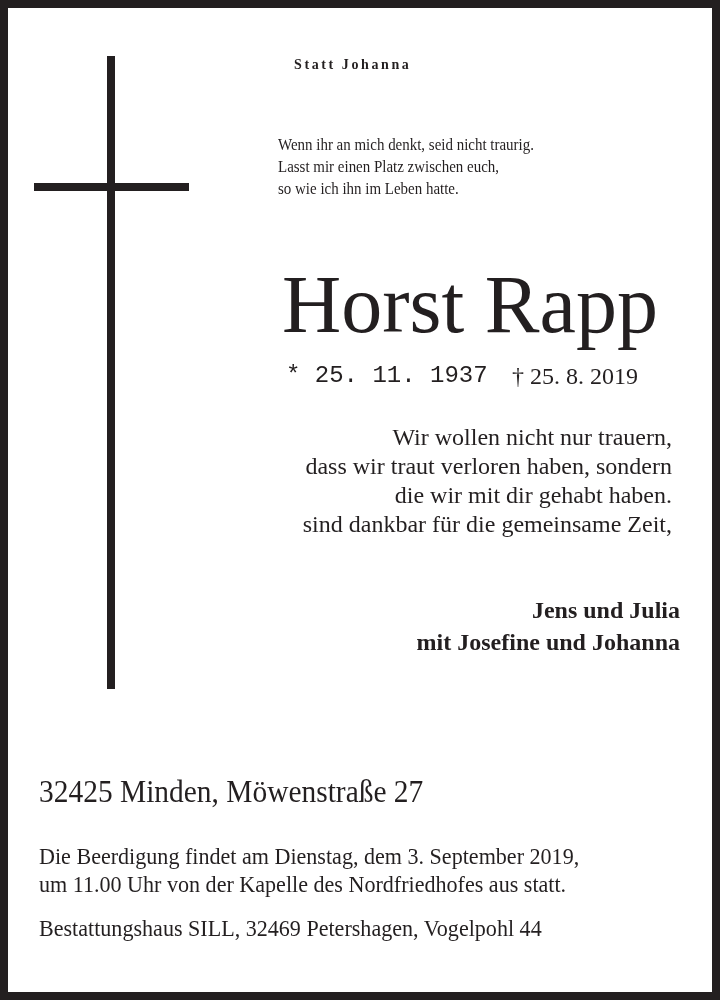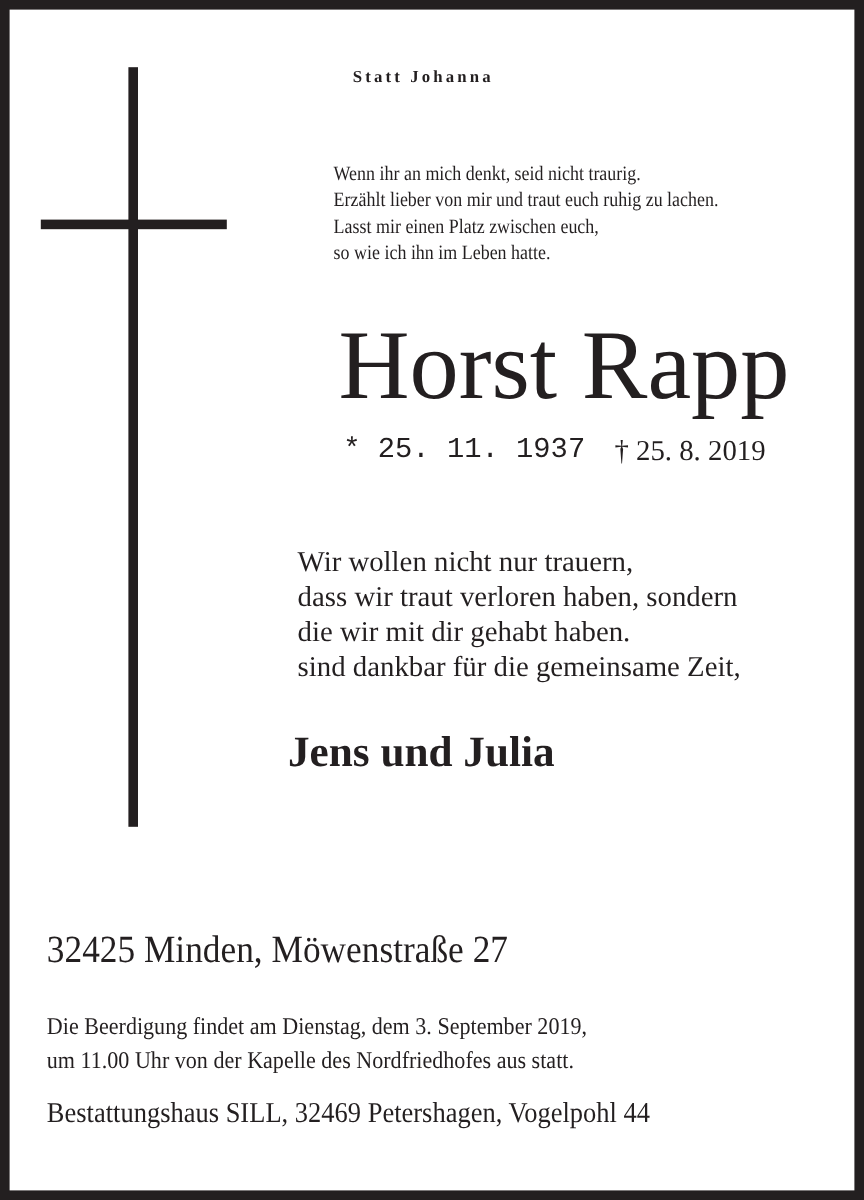--- a/index.html
+++ b/index.html
@@ -16,60 +16,60 @@
   .cross-h { position: absolute; left: 34px; top: 183px; width: 155px; height: 8px; background: #231f20; }
   .abs { position: absolute; white-space: nowrap; }
   .condensed { display: inline-block; transform-origin: left top; }
   .statt { left: 294px; top: 57px; font-size: 14px; font-weight: bold; letter-spacing: 2.6px; }
   .poem { left: 278px; top: 134px; font-size: 17px; line-height: 22px; text-decoration: underline; }
   .poem .condensed { transform: scaleX(0.88); }
   .name { left: 0; width: 940px; top: 260px; font-size: 82px; line-height: 90px; text-align: center; }
   .dates { top: 362px; font-size: 24px; line-height: 28px; }
   .born { left: 286px; font-family: Liberation Mono, monospace; }
   .died { left: 512px; }
-  .verse { left: 248px; width: 440px; top: 423px; font-size: 24px; line-height: 29px; text-align: left; margin-top: 32px; }
-  .family { left: 240px; width: 440px; top: 610px; font-size: 36px; line-height: 32px; font-weight: bold; text-align: left; }
+  .verse { left: 232px; width: 440px; top: 423px; font-size: 24px; line-height: 29px; text-align: right; }
+  .family { left: 240px; width: 440px; top: 594px; font-size: 24px; line-height: 32px; font-weight: bold; text-align: right; }
   .addr { left: 39px; top: 749px; font-size: 32px; line-height: 28px; margin-top: 28px; }
   .addr .condensed, .funeral .condensed, .undertaker .condensed { transform: scaleX(0.92); }
-  .funeral { left: 39px; top: 842px; font-size: 20px; line-height: 28px; }
+  .funeral { left: 39px; top: 842px; font-size: 24px; line-height: 28px; }
   .undertaker { left: 39px; top: 914px; font-size: 24px; line-height: 28px; text-align: center; }
 </style>
 </head>
 <body>
 
 <div class="frame"></div>
 
 <div>
   <div class="cross-v"></div>
   <div class="cross-h"></div>
 </div>
 
 <div class="abs statt">Statt Johanna</div>
 
 <div class="abs poem">
   <div><span class="condensed">Wenn ihr an mich denkt, seid nicht traurig.</span></div>
-  <div><span class="condensed">Erzählt lieber von mir und traut euch ruhig zu lachen.</span></div>
   <div><span class="condensed">Lasst mir einen Platz zwischen euch,</span></div>
   <div><span class="condensed">so wie ich ihn im Leben hatte.</span></div>
 </div>
 
 <div class="abs name">Horst Rapp</div>
 
 <div class="abs dates born">* 25. 11. 1937</div>
 <div class="abs dates died">† 25. 8. 2019</div>
 
 <div class="abs verse">
   <div>Wir wollen nicht nur trauern,</div>
   <div>dass wir traut verloren haben, sondern</div>
   <div>die wir mit dir gehabt haben.</div>
   <div>sind dankbar für die gemeinsame Zeit,</div>
 </div>
 
 <div class="abs family">
   <div>Jens und Julia</div>
+  <div>mit Josefine und Johanna</div>
 </div>
 
 <div class="abs addr">
   <span class="condensed">32425 Minden, Möwenstraße 27</span>
 </div>
 
 <div class="abs funeral">
   <div><span class="condensed">Die Beerdigung findet am Dienstag, dem 3. September 2019,</span></div>
   <div><span class="condensed">um 11.00 Uhr von der Kapelle des Nordfriedhofes aus statt.</span></div>
 </div>

